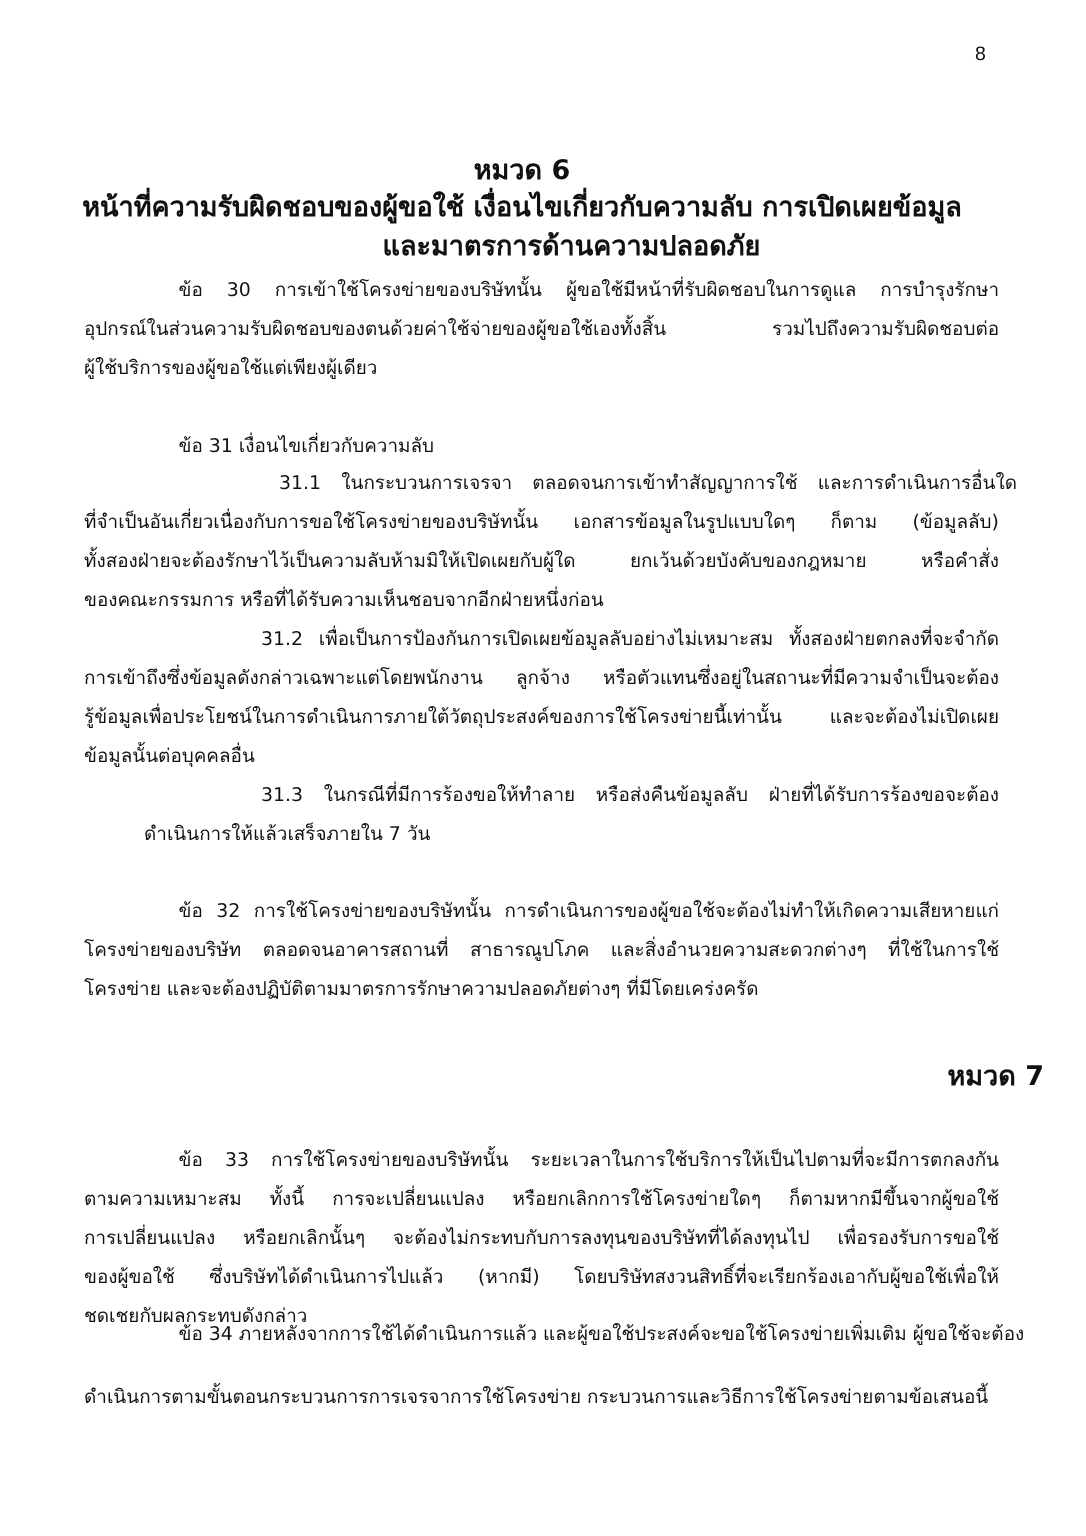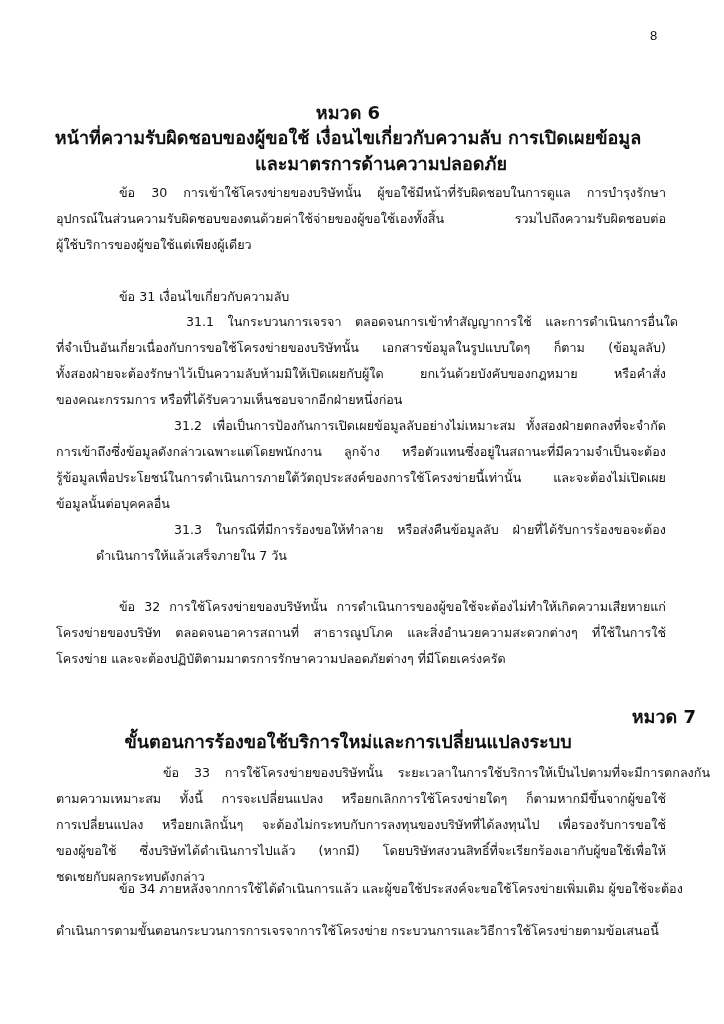--- a/index.html
+++ b/index.html
@@ -39,23 +39,22 @@
   <div class="line" style="top:495px; left:56px;">ข้อมูลนั้นต่อบุคคลอื่น</div>
 
   <div class="line just" style="top:521px; left:174px; width:492px;">31.3  ในกรณีที่มีการร้องขอให้ทำลาย หรือส่งคืนข้อมูลลับ ฝ่ายที่ได้รับการร้องขอจะต้อง</div>
   <div class="line" style="top:547px; left:56px;margin-left:40px;">ดำเนินการให้แล้วเสร็จภายใน 7 วัน</div>
 
   <div class="line just" style="top:598px; left:119px; width:547px;">ข้อ 32  การใช้โครงข่ายของบริษัทนั้น การดำเนินการของผู้ขอใช้จะต้องไม่ทำให้เกิดความเสียหายแก่</div>
   <div class="line just" style="top:624px; left:56px; width:610px;">โครงข่ายของบริษัท ตลอดจนอาคารสถานที่ สาธารณูปโภค และสิ่งอำนวยความสะดวกต่างๆ ที่ใช้ในการใช้</div>
   <div class="line" style="top:650px; left:56px;">โครงข่าย และจะต้องปฏิบัติตามมาตรการรักษาความปลอดภัยต่างๆ ที่มีโดยเคร่งครัด</div>
 
   <div class="heading" style="top:702px;text-align:right;">หมวด 7</div>
-  <div class="heading" style="top:727px;">ขั้นตอนการร้องขอใช้บริการใหม่และการเปลี่ยนแปลงระบบ</div>
 
-  <div class="line just" style="top:764px; left:119px; width:547px;margin-left:44px;">ข้อ 33  การใช้โครงข่ายของบริษัทนั้น ระยะเวลาในการใช้บริการให้เป็นไปตามที่จะมีการตกลงกัน</div>
+  <div class="line just" style="top:764px; left:119px; width:547px;">ข้อ 33  การใช้โครงข่ายของบริษัทนั้น ระยะเวลาในการใช้บริการให้เป็นไปตามที่จะมีการตกลงกัน</div>
   <div class="line just" style="top:790px; left:56px; width:610px;">ตามความเหมาะสม ทั้งนี้ การจะเปลี่ยนแปลง หรือยกเลิกการใช้โครงข่ายใดๆ ก็ตามหากมีขึ้นจากผู้ขอใช้</div>
   <div class="line just" style="top:816px; left:56px; width:610px;">การเปลี่ยนแปลง หรือยกเลิกนั้นๆ จะต้องไม่กระทบกับการลงทุนของบริษัทที่ได้ลงทุนไป เพื่อรองรับการขอใช้</div>
   <div class="line just" style="top:842px; left:56px; width:610px;">ของผู้ขอใช้ ซึ่งบริษัทได้ดำเนินการไปแล้ว (หากมี) โดยบริษัทสงวนสิทธิ์ที่จะเรียกร้องเอากับผู้ขอใช้เพื่อให้</div>
   <div class="line" style="top:868px; left:56px;">ชดเชยกับผลกระทบดังกล่าว</div>
 
   <div class="line just" style="top:880px; left:119px; width:547px;">ข้อ 34   ภายหลังจากการใช้ได้ดำเนินการแล้ว และผู้ขอใช้ประสงค์จะขอใช้โครงข่ายเพิ่มเติม ผู้ขอใช้จะต้อง</div>
   <div class="line" style="top:906px; left:56px;margin-top:16px;">ดำเนินการตามขั้นตอนกระบวนการการเจรจาการใช้โครงข่าย กระบวนการและวิธีการใช้โครงข่ายตามข้อเสนอนี้</div>
 
 </div>
 

